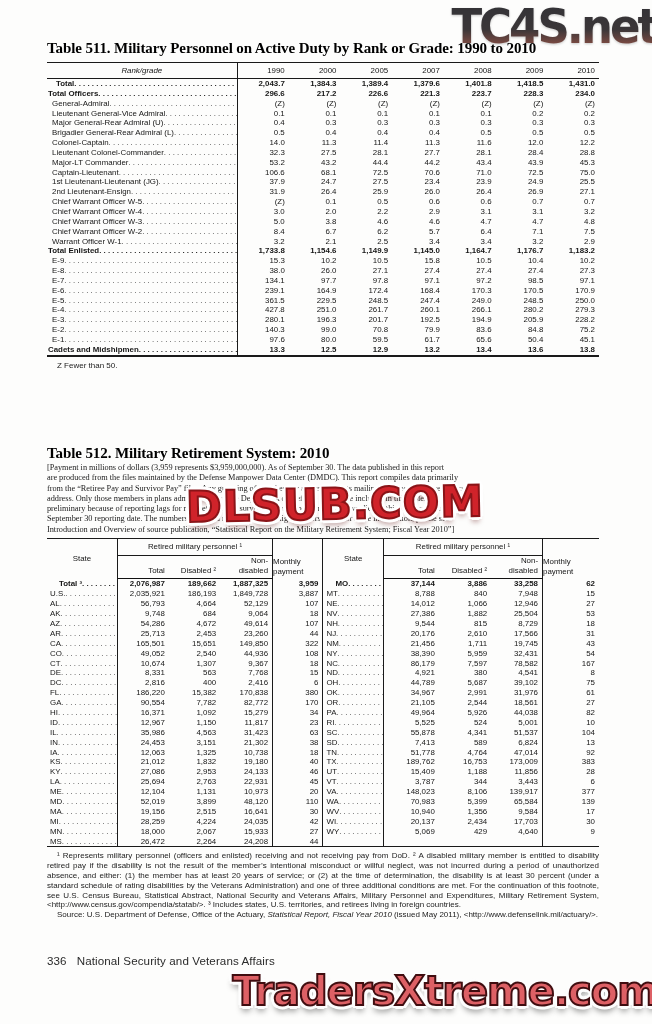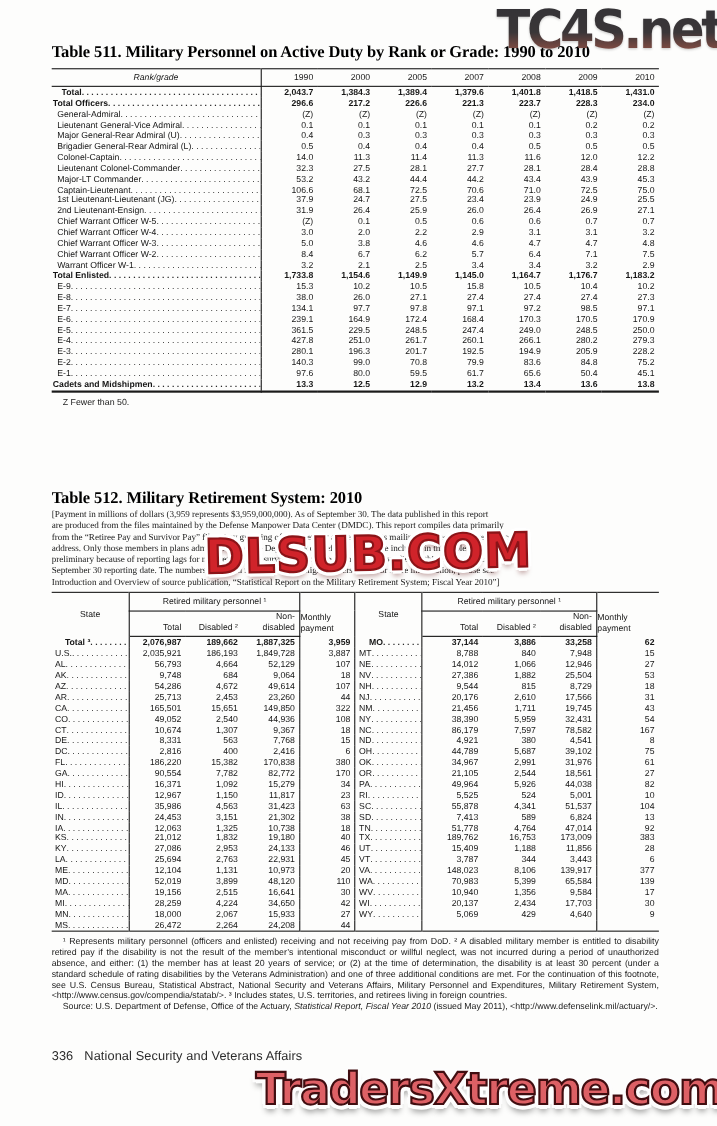--- a/index.html
+++ b/index.html
@@ -1116,21 +1116,21 @@
           </tr>
           <tr>
             <td class="state b-r">
               <span class="flexlbl">
                 <span class="lbl">MI</span>
                 <span class="leader"> . . . . . . . . . . . . . . . . . . . . . . . . . . . . . . . . . . . . . . . .</span>
               </span>
             </td>
             <td class="num">28,259</td>
             <td class="num">4,224</td>
-            <td class="num b-r">34,650</td>
+            <td class="num b-r">24,035</td>
             <td class="num pay b-r">42</td>
             <td class="state b-r">
               <span class="flexlbl">
                 <span class="lbl">WI</span>
                 <span class="leader"> . . . . . . . . . . . . . . . . . . . . . . . . . . . . . . . . . . . . . . . .</span>
               </span>
             </td>
             <td class="num">20,137</td>
             <td class="num">2,434</td>
             <td class="num b-r">17,703</td>

